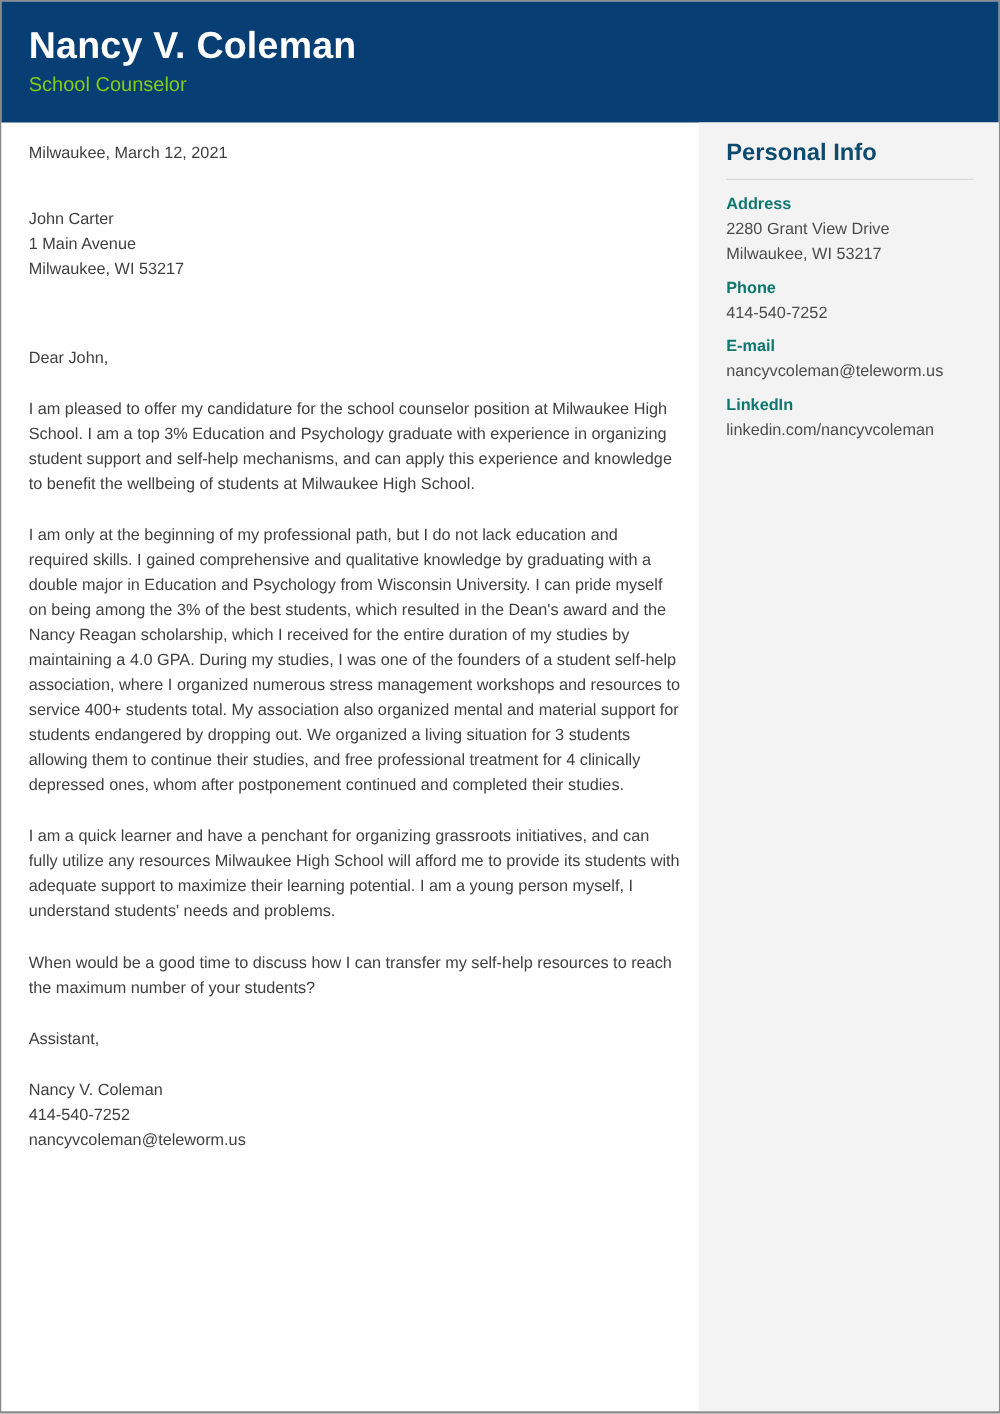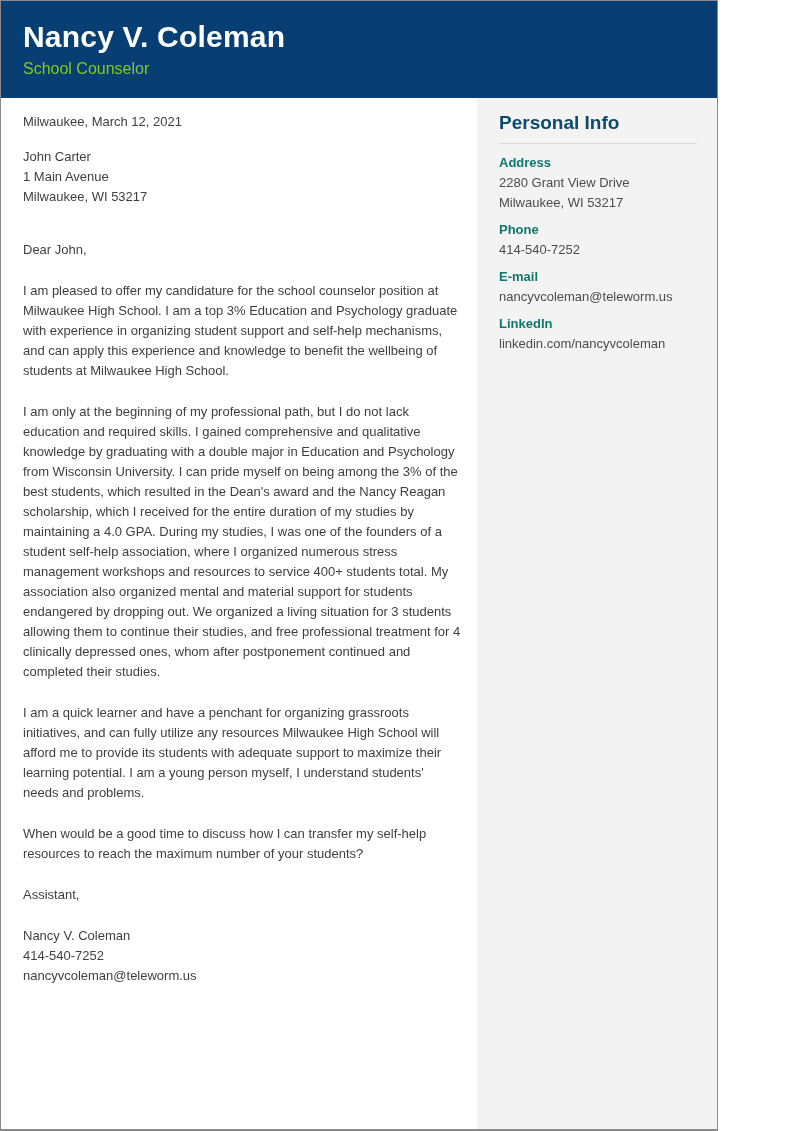--- a/index.html
+++ b/index.html
@@ -3,21 +3,21 @@
 <meta charset="utf-8">
 <style>
   html, body {
     margin: 0;
     padding: 0;
     background: #ffffff;
     font-family: "Liberation Sans", sans-serif;
   }
   .page {
     position: relative;
-    width: 718px;
+    width: 800px;
     height: 1131px;
     box-sizing: border-box;
     border: 1px solid #8a8a8a;
     border-bottom-width: 2px;
     background: #ffffff;
     overflow: hidden;
   }
   
   .header {
     background: #073e73;
@@ -48,22 +48,22 @@
   }
   .letter {
     flex: 1 1 auto;
     box-sizing: border-box;
     padding: 14px 15px 0 22px;
     color: #3f3f3f;
     font-size: 13px;
     line-height: 20px;
   }
   .letter p { margin: 0 0 21px 0; }
-  .letter .date { margin-bottom: 15px; }
-  .letter .recipient { margin-bottom: 33px; }
+  .letter .date { margin-bottom: 33px; }
+  .letter .recipient { margin-bottom: 51px; }
   .letter .recipient div, .letter .signature div { line-height: 20px; }
   
   .sidebar {
     flex: 0 0 240px;
     width: 240px;
     box-sizing: border-box;
     background: #f3f3f4;
     padding: 13px 20px 0 22px;
   }
   .sidebar h2 {

